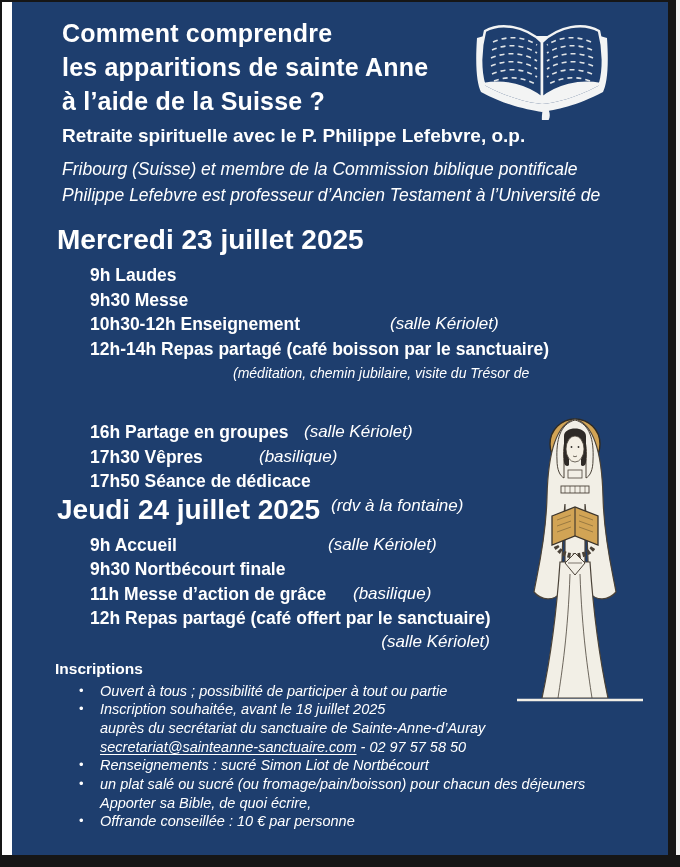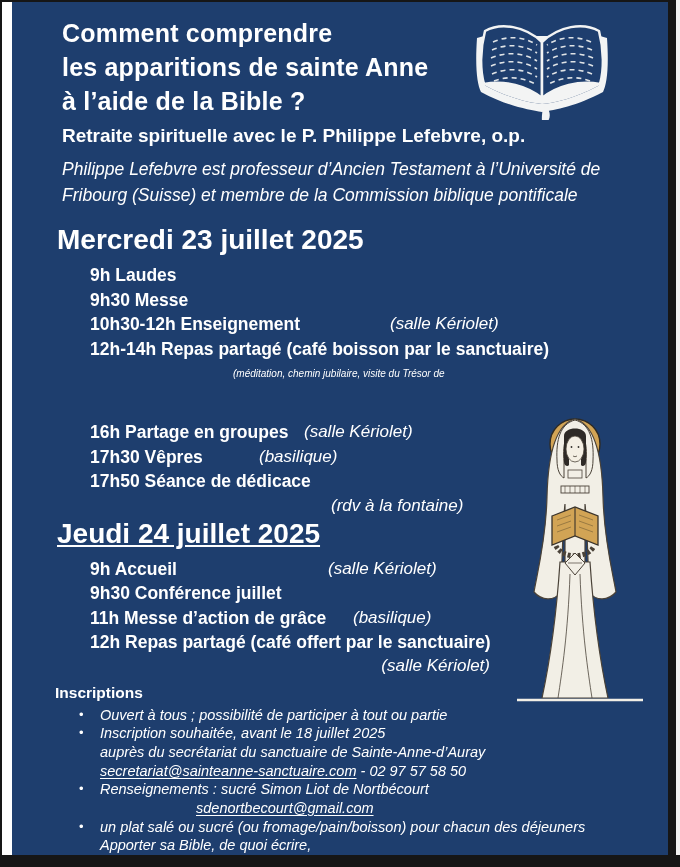--- a/index.html
+++ b/index.html
@@ -10,27 +10,27 @@
   .frame-right{position:absolute;left:668px;top:0;width:8px;height:867px;background:#161616;}
   .edge-right-white{position:absolute;left:676px;top:0;width:4px;height:867px;background:#f2f2f2;}
   .frame-bottom{position:absolute;left:0;top:855px;width:680px;height:12px;background:#161616;}
   .poster{position:absolute;left:12px;top:2px;width:656px;height:853px;background:#1e3e6e;color:#ffffff;}
 
   .title{margin:14px 0 0 50px;font-size:25px;line-height:34px;font-weight:700;letter-spacing:.2px;}
   .subtitle{margin:7px 0 0 50px;font-size:19px;font-weight:700;}
   .bio{margin:9px 0 0 50px;font-size:17.5px;line-height:26px;font-style:italic;font-weight:400;}
 
   .day-heading{margin:16px 0 0 45px;font-size:28px;font-weight:700;}
-  .day-heading.second{margin-top:24px;text-decoration:underline;}
+  .day-heading.second{margin-top:0;}
   .items{margin:7px 0 0 78px;}
   .items.group2{margin-top:15px;}
   .item{position:relative;font-size:17.5px;line-height:24.5px;font-weight:700;white-space:nowrap;}
   .item-tall{height:44px;}
   .it-loc{position:absolute;top:0;font-weight:400;font-style:italic;font-size:17px;}
-  .it-note{position:absolute;left:143px;top:3px;width:350px;font-weight:400;font-style:italic;font-size:10px;line-height:19.5px;white-space:normal;}
+  .it-note{position:absolute;left:143px;top:3px;width:350px;font-weight:400;font-style:italic;font-size:14px;line-height:19.5px;white-space:normal;}
   .it-note .nl2{display:block;padding-left:5px;}
   .loc-right{width:400px;text-align:right;font-style:italic;font-weight:400;font-size:17px;line-height:21px;}
 
   .insc{margin:8px 0 0 43px;}
   .insc-heading{font-size:15.5px;font-weight:700;}
   .bullets{margin-top:4px;}
   .bullet{display:flex;margin-left:24px;font-size:14.5px;line-height:18.7px;font-style:italic;}
   .dot{width:21px;font-style:normal;font-size:13px;}
   .bl-lines{flex:1;}
   .u{text-decoration:underline;text-underline-offset:2px;cursor:pointer;}
@@ -41,21 +41,21 @@
 </style>
 </head>
 <body>
 
 <div class="canvas">
   <div class="poster">
 
     <div class="title">
       <div>Comment comprendre</div>
       <div>les apparitions de sainte Anne</div>
-      <div>à l’aide de la Bible ?</div>
+      <div>à l’aide de la Suisse ?</div>
     </div>
 
     <svg class="book-icon" viewBox="0 0 150 108">
       <g fill="none" stroke="#f3f4f4" stroke-width="2.5" stroke-linejoin="round">
         <path d="M17,24 C14,50 15,66 19,74 C42,86 62,91 75,92 C88,91 108,86 131,74 C135,66 136,50 133,24" fill="#f3f4f4" stroke="none"></path>
         <path d="M10,26 C8,55 10,72 14,80 C40,94 62,98 75,100 C88,98 110,94 136,80 C140,72 142,55 140,26 L133,24 C136,50 135,65 131,74 C108,86 88,91 75,92 C62,91 42,86 19,74 C15,65 14,50 17,24 Z" fill="#f3f4f4" stroke="none"></path>
         <path d="M75,30 C58,14 34,10 18,19 C13,38 13,58 17,72 C38,68 60,74 75,86 Z" fill="#1e3e6e"></path>
         <path d="M75,30 C92,14 116,10 132,19 C137,38 137,58 133,72 C112,68 90,74 75,86 Z" fill="#1e3e6e"></path>
       </g>
       <g fill="none" stroke="#dfe3e6" stroke-width="1.6" stroke-dasharray="5 4">
@@ -71,22 +71,22 @@
         <path d="M126,54 C110,47 93,49 80,57"></path>
         <path d="M125,62 C109,55 92,57 80,65"></path>
         <path d="M123,69 C108,63 92,66 80,73"></path>
       </g>
       <path d="M79,94 C84,100 85,108 76,114 C74,109 75,101 76,96 Z" fill="#f3f4f4"></path>
     </svg>
 
     <div class="subtitle">Retraite spirituelle avec le P. Philippe Lefebvre, o.p.</div>
 
     <div class="bio">
+      <div>Fribourg (Suisse) et membre de la Commission biblique pontificale</div>
       <div>Philippe Lefebvre est professeur d’Ancien Testament à l’Université de</div>
-      <div>Fribourg (Suisse) et membre de la Commission biblique pontificale</div>
     </div>
 
     <div class="day-heading">Mercredi 23 juillet 2025</div>
     <div class="items">
       <div class="item">
         <span>9h Laudes</span>
       </div>
       <div class="item">
         <span>9h30 Messe</span>
       </div>
@@ -120,21 +120,21 @@
       </div>
     </div>
 
     <div class="day-heading second">Jeudi 24 juillet 2025</div>
     <div class="items">
       <div class="item">
         <span>9h Accueil</span>
         <span class="it-loc" style="left:238px">(salle Kériolet)</span>
       </div>
       <div class="item">
-        <span>9h30 Conférence juillet</span>
+        <span>9h30 Nortbécourt finale</span>
       </div>
       <div class="item">
         <span>11h Messe d’action de grâce</span>
         <span class="it-loc" style="left:263px">(basilique)</span>
       </div>
       <div class="item">
         <span>12h Repas partagé (café offert par le sanctuaire)</span>
       </div>
       <div class="loc-right">(salle Kériolet)</div>
     </div>
@@ -151,21 +151,20 @@
           <span class="bl-lines">
             <span style="display:block">Inscription souhaitée, avant le 18 juillet 2025</span>
             <span style="display:block">auprès du secrétariat du sanctuaire de Sainte-Anne-d’Auray</span>
             <span style="display:block"><span class="u">secretariat@sainteanne-sanctuaire.com</span><span> - 02 97 57 58 50</span></span>
           </span>
         </div>
         <div class="bullet">
           <span class="dot">•</span>
           <span class="bl-lines">
             <span style="display:block">Renseignements : sucré Simon Liot de Nortbécourt</span>
-            <span class="u indent-email" style="display:inline-block">sdenortbecourt@gmail.com</span>
           </span>
         </div>
         <div class="bullet">
           <span class="dot">•</span>
           <span class="bl-lines">
             <span style="display:block">un plat salé ou sucré (ou fromage/pain/boisson) pour chacun des déjeuners</span>
             <span style="display:block">Apporter sa Bible, de quoi écrire,</span>
           </span>
         </div>
         <div class="bullet">

